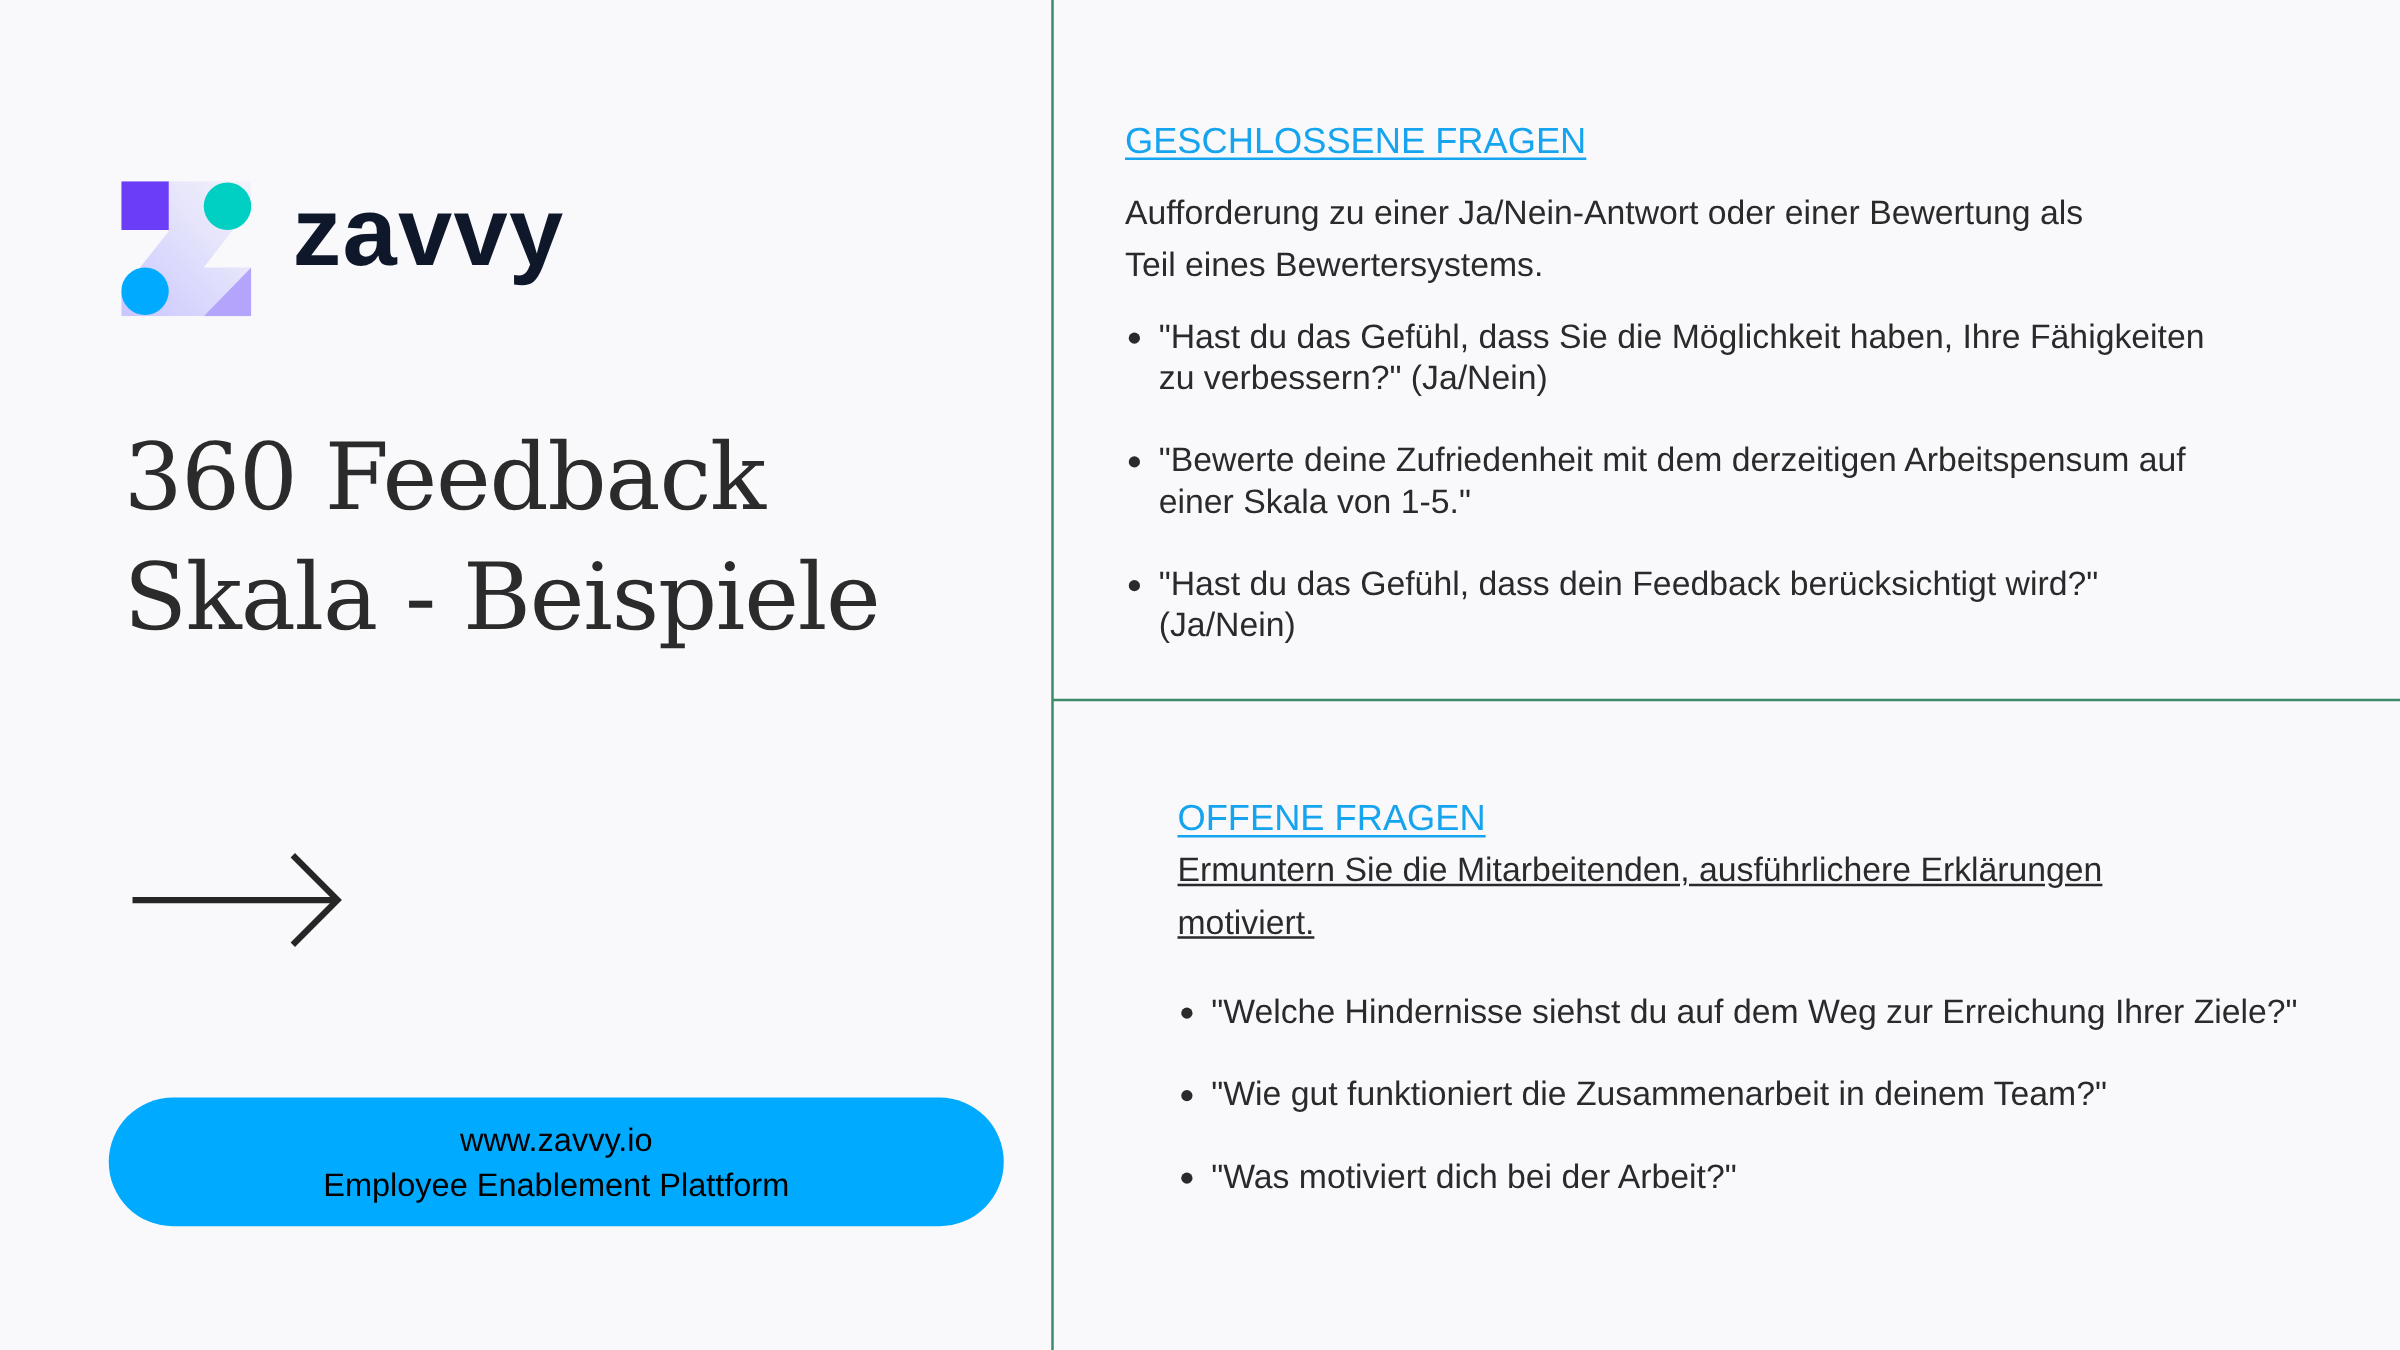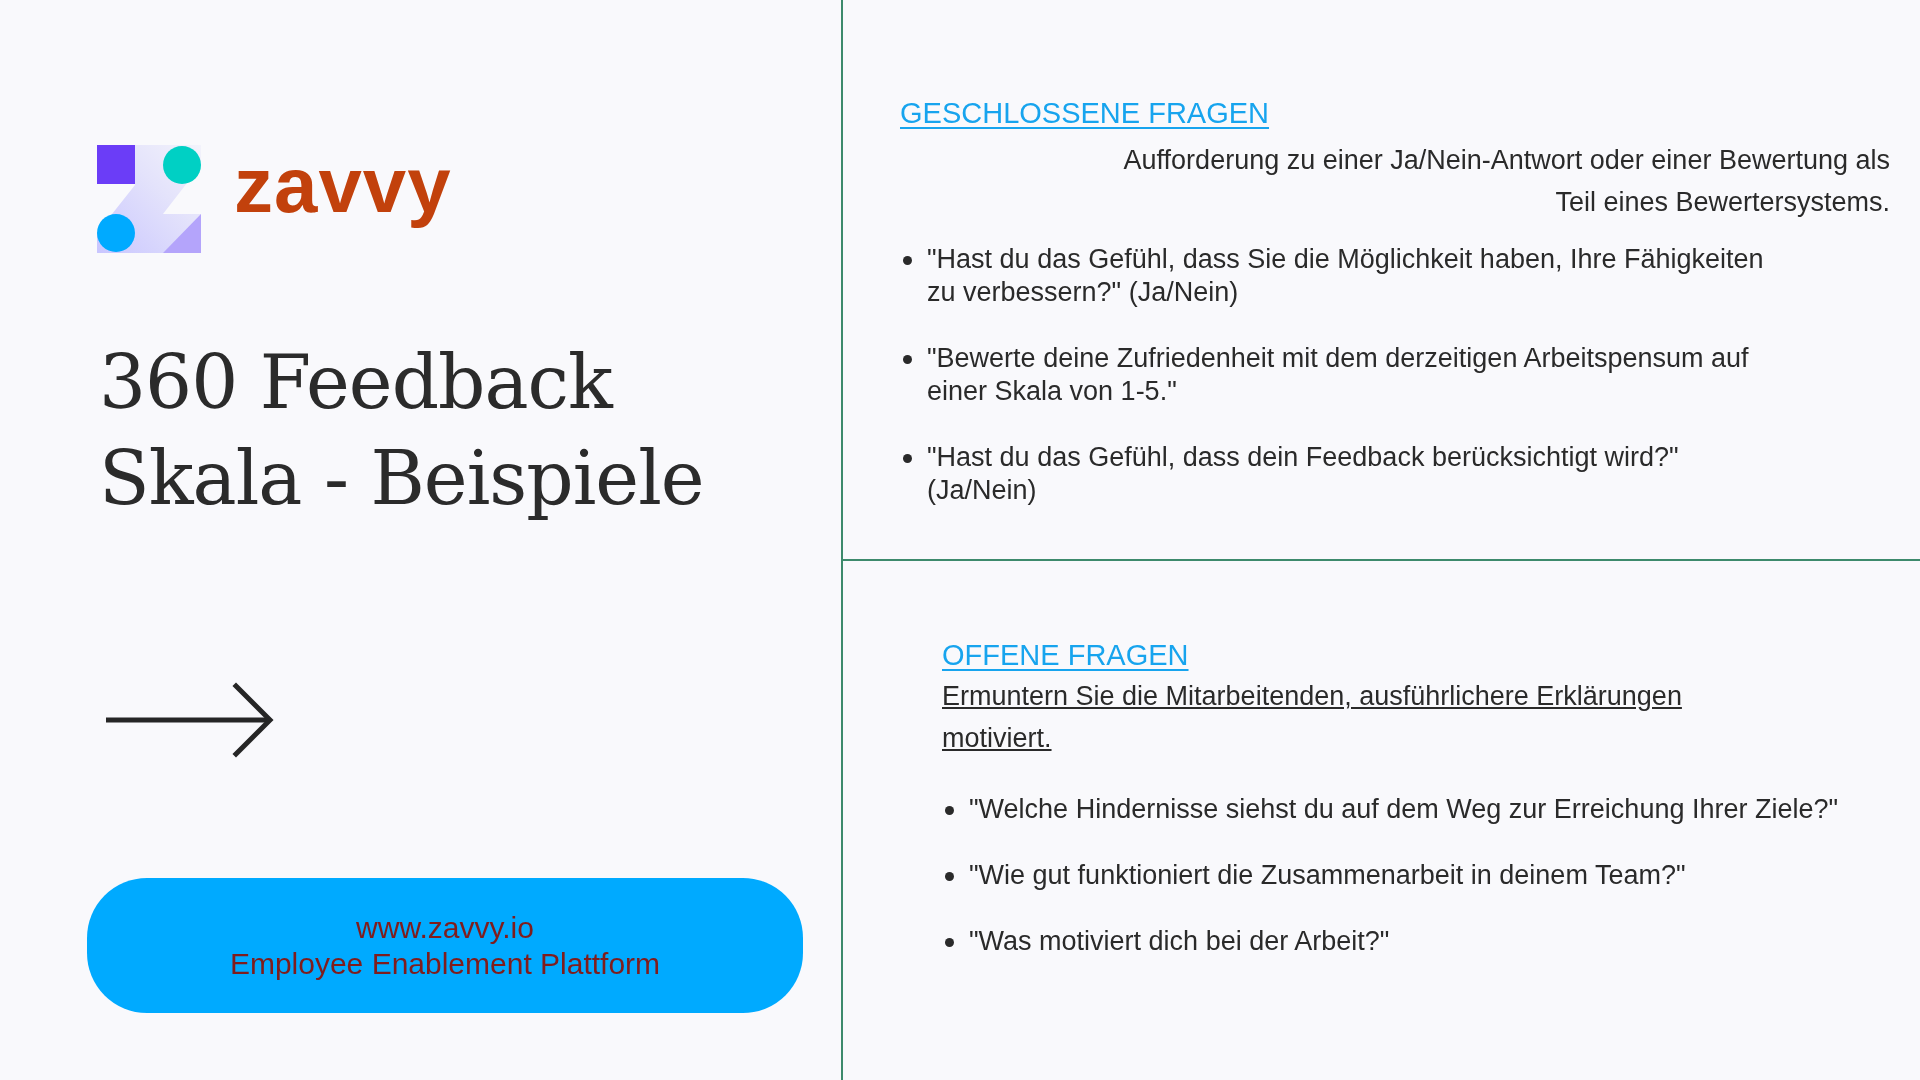--- a/index.html
+++ b/index.html
@@ -38,21 +38,21 @@
       left: 97px; top: 145px;
       width: 104px; height: 108px;
     }
     .wordmark {
       position: absolute;
       left: 234px; top: 146px;
       font-family: "Liberation Sans", "DejaVu Sans", sans-serif;
       font-weight: 700;
       font-size: 78px;
       letter-spacing: 1px;
-      color: #c2410c;
+      color: #0f172a;
       line-height: 1;
     }
     .title {
       position: absolute;
       left: 87px; top: 322px;
       font-family: "DejaVu Serif", "Liberation Serif", serif;
       font-size: 74px;
       line-height: 96px;
       color: #2b2b2b;
       font-weight: 400;
@@ -60,29 +60,29 @@
     }
     .title span { display: block; }
     .arrow {
       position: absolute;
       left: 104px; top: 682px;
       width: 172px; height: 76px;
     }
     .cta {
       position: absolute;
       left: 87px; top: 878px;
-      width: 716px; height: 135px;
+      width: 716px; height: 103px;
       border-radius: 60px;
       background: #00aaff;
-      color: #7f1d1d;
+      color: #000000;
       display: flex;
       flex-direction: column;
       align-items: center;
       justify-content: center;
-      font-size: 30px;
+      font-size: 26px;
       line-height: 36px;
       cursor: pointer;
       text-decoration: none;
     }
     
     .section {
       position: absolute;
       left: 900px;
       width: 990px;
     }
@@ -97,21 +97,21 @@
       text-decoration-thickness: 2px;
       text-underline-offset: 4px;
       cursor: pointer;
     }
     .desc {
       font-size: 27px;
       line-height: 42px;
       color: #2a2a2a;
       margin: 0;
     }
-    .section-closed .desc { margin-top: 6px; text-align: right; }
+    .section-closed .desc { margin-top: 16px; }
     .section-open .desc { margin-top: 0px; text-decoration: underline; }
     ul.bullets {
       list-style: none;
       margin: 0;
       padding: 0;
     }
     .section-closed ul.bullets { margin-top: 20px; }
     .section-open ul.bullets { margin-top: 34px; }
     ul.bullets li {
       position: relative;

